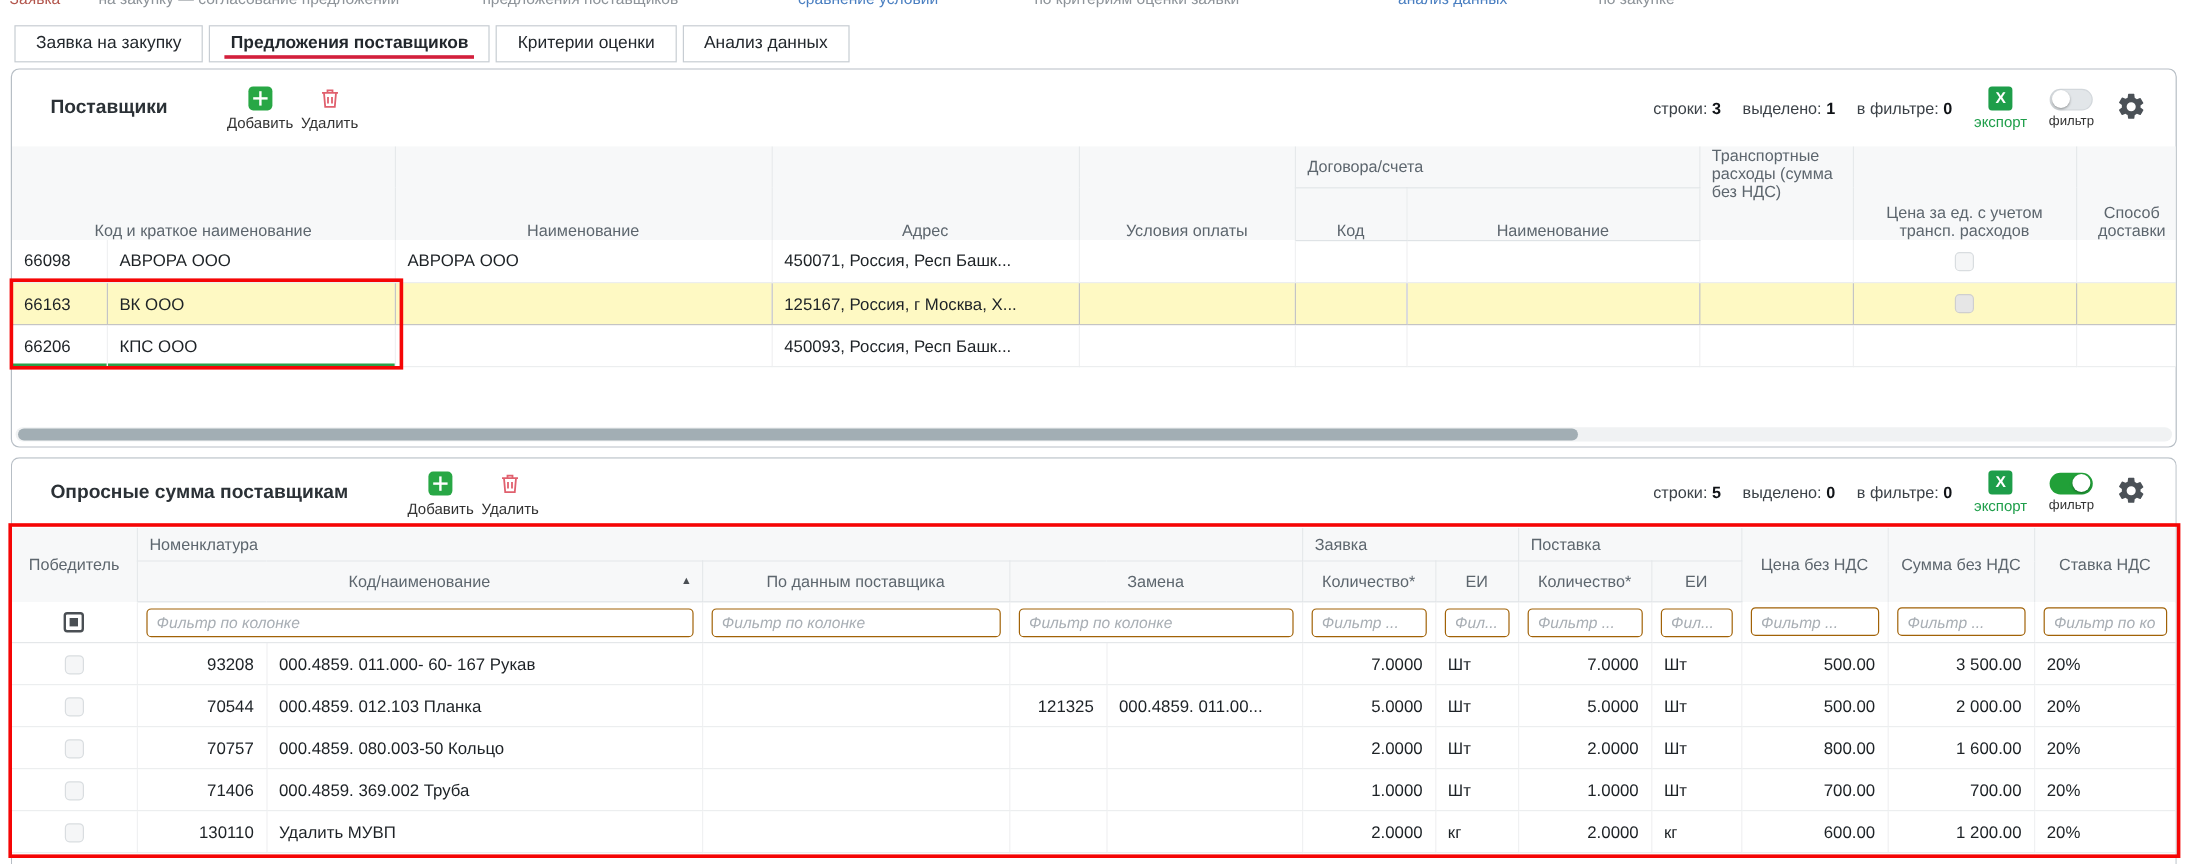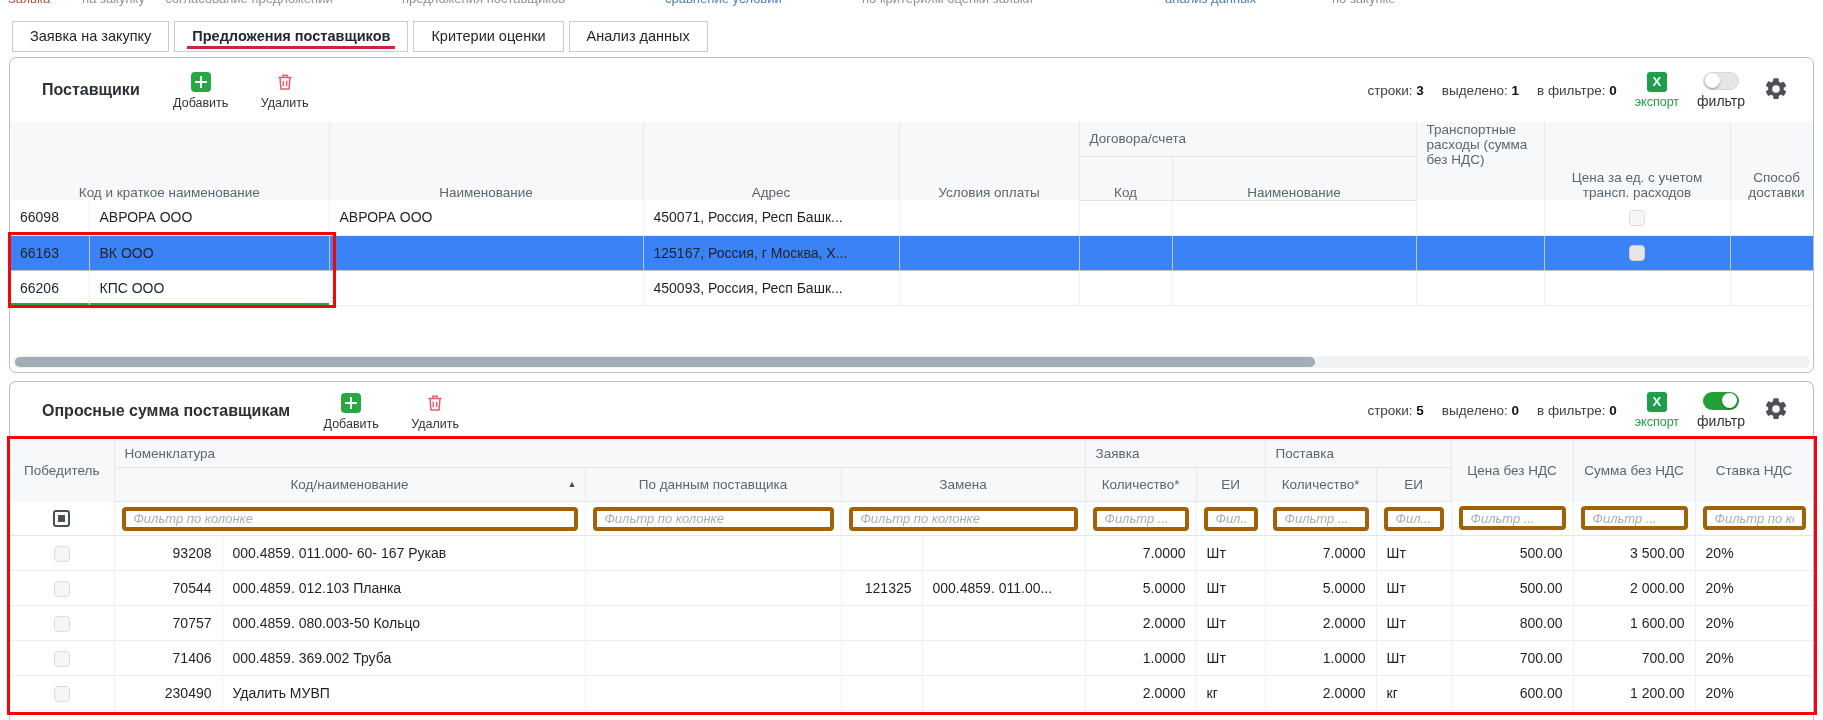--- a/index.html
+++ b/index.html
@@ -25,77 +25,77 @@
   .tab.active::after{content:"";position:absolute;left:12px;right:12px;bottom:2px;height:3px;background:#d3203c}
 
   
   .panel{position:relative;margin:5px 9px 0;border:1px solid #b7bec5;border-radius:7px;background:#fff;overflow:hidden}
   .panel.p2{margin-top:8px;height:345px;border-radius:7px 7px 0 0;border-bottom:none}
 
   .tbar{display:flex;align-items:center;padding:0 22px 0 32px}
   .p1 .tbar{height:64px}
   .p2 .tbar{height:58px}
   .ptitle{font-size:16px;font-weight:700;color:#2b3136;white-space:nowrap}
-  .tools{display:flex;margin-left:32px;gap:26px}
+  .tools{display:flex;margin-left:48px;}
   .tool{display:flex;flex-direction:column;align-items:center;font-size:12.5px;color:#333;cursor:pointer;min-width:58px;gap:2px}
   .tool .ic{height:24px;display:flex;align-items:center;justify-content:center}
   .plus{width:20px;height:20px;border-radius:4px;background:#28a745;position:relative}
   .plus::before,.plus::after{content:"";position:absolute;background:#fff}
   .plus::before{left:9px;top:4px;width:2px;height:12px}
   .plus::after{top:9px;left:4px;width:12px;height:2px}
   .spacer{flex:1}
   .rcluster{display:flex;align-items:center;gap:18px;font-size:13.5px;padding-right:2px}
   .cnt{color:#3c4248;white-space:nowrap}
   .cnt b{color:#101317;font-weight:700}
   .stack{display:flex;flex-direction:column;align-items:center;gap:3px;cursor:pointer}
   .xls{width:20px;height:20px;border-radius:3px;background:#1e9e4a;color:#fff;font-weight:700;font-size:13px;line-height:20px;text-align:center}
   .xls-label{color:#1e9e4a;font-size:12.5px}
   .switch{width:36px;height:18px;border-radius:9px;position:relative}
   .switch.off{background:#e2e6e9;border:1px solid #d3d8dc}
   .switch.on{background:#21a038}
   .knob{position:absolute;top:1px;width:15px;height:15px;border-radius:50%;background:#fff;box-shadow:0 1px 2px rgba(0,0,0,.35)}
   .switch.off .knob{left:1px;top:0.5px}
   .switch.on .knob{right:2px}
-  .sw-label{font-size:14px;color:#333}
+  .sw-label{font-size:11px;color:#333}
 
   
   table.grid{border-collapse:collapse;table-layout:fixed}
   .grid th{font-weight:400;color:#5d666e;font-size:13.5px;background:#f7f8f9;
     border-right:1px solid #e6e9eb;padding:0 10px;white-space:normal;overflow:hidden}
   .grid thead tr:last-child th{border-bottom:1px solid #dfe3e6}
   .grid td{font-size:14px;color:#1d2226;border-right:1px solid #f0f1f2;border-bottom:1px solid #eceeef;
     padding:0 10px;overflow:hidden;white-space:nowrap;text-overflow:ellipsis;height:35px;background:#fff}
   .hb{vertical-align:bottom;padding-bottom:10px;text-align:center}
   .hcent{text-align:center}
   .htop{vertical-align:top;padding-top:7px;text-align:left}
   .hg{text-align:left;vertical-align:middle;border-bottom:1px solid #e2e5e8}
   .hsub{vertical-align:bottom;padding-bottom:10px;text-align:center}
   .hm{vertical-align:middle;}
   .g1{width:1813px}
   .g1 .hrow1 th{height:34px}
   .g1 .hrow2 th{height:44px}
   .g2{width:1803px}
   .g2 .hrow1 th{height:28px}
   .g2 .hrow2 th{height:34px}
-  tr.sel td{background:#3b82f6;border-right-color:#c4c4c4;border-bottom-color:#c4c4c4}
+  tr.sel td{background:#fef9c3;border-right-color:#c4c4c4;border-bottom-color:#c4c4c4}
   .c-chk{text-align:center}
   .cb{width:16px;height:16px;border:1px solid #d9dde0;border-radius:4px;background:#f5f6f7;display:inline-block;vertical-align:middle}
   tr.sel .cb{background:#e6e6e6;border-color:#cfcfcf}
   .gfocus{box-shadow:inset 0 -2px 0 #2aa14b}
   .blank{height:46px}
   .hscroll{margin:4px 3px;height:12px;border-radius:6px;background:#f0f2f3;position:relative}
   .hthumb{position:absolute;left:2px;top:1px;height:10px;width:1300px;border-radius:5px;background:#a2aeb4;cursor:pointer}
 
   
   .num{text-align:right}
   .rcode{text-align:right}
   .sortic{position:absolute;right:8px;bottom:12px;font-size:9px;color:#4a4f54}
   .thc{position:relative}
   tr.frow td{height:34px;border-bottom:1px solid #e4e7e9;padding:0 7px}
-  .fin{width:100%;height:24px;border:4px solid #a16207;border-radius:4px;padding:0 8px;
+  .fin{width:100%;height:24px;border:1px solid #a16207;border-radius:4px;padding:0 8px;
     font-family:"Liberation Sans",sans-serif;font-size:13px;font-style:italic;color:#6d28d9;background:#fff}
   .fin::placeholder{color:#a8aeb4;font-style:italic}
   .cb-ind{width:17px;height:17px;border:2px solid #4a4f54;border-radius:3px;display:inline-block;position:relative;vertical-align:middle;background:#fff;cursor:pointer}
   .cb-ind::after{content:"";position:absolute;left:3px;top:3px;right:3px;bottom:3px;background:#4a4f54}
 
   
   .annot{position:absolute;border:3px solid #f50505;pointer-events:none;z-index:50}
   .annot1{left:8px;top:232px;width:328px;height:76px}
   .annot2{left:7px;top:436px;width:1810px;height:279px}
 </style>
@@ -397,21 +397,21 @@
         <td>Шт</td>
         <td class="num">1.0000</td>
         <td>Шт</td>
         <td class="num">700.00</td>
         <td class="num">700.00</td>
         <td>20%</td>
       </tr>
 
       <tr>
         <td class="c-chk"><span class="cb"></span></td>
-        <td class="rcode">230490</td>
+        <td class="rcode">130110</td>
         <td>Удалить МУВП</td>
         <td></td>
         <td class="rcode"></td>
         <td></td>
         <td class="num">2.0000</td>
         <td>кг</td>
         <td class="num">2.0000</td>
         <td>кг</td>
         <td class="num">600.00</td>
         <td class="num">1 200.00</td>

